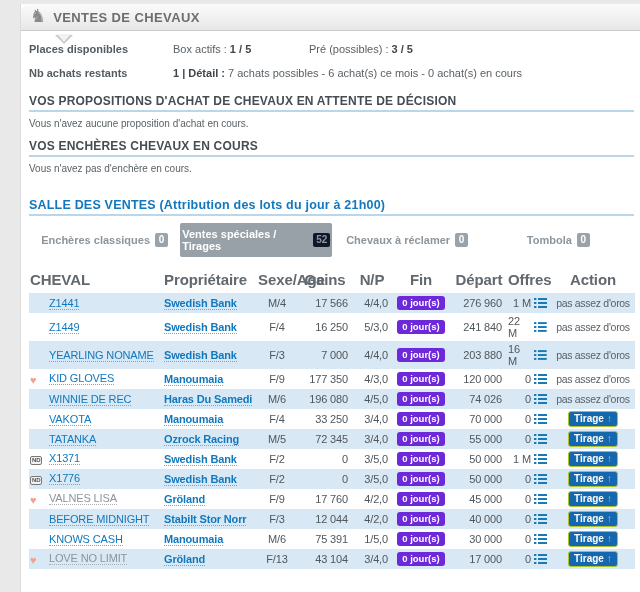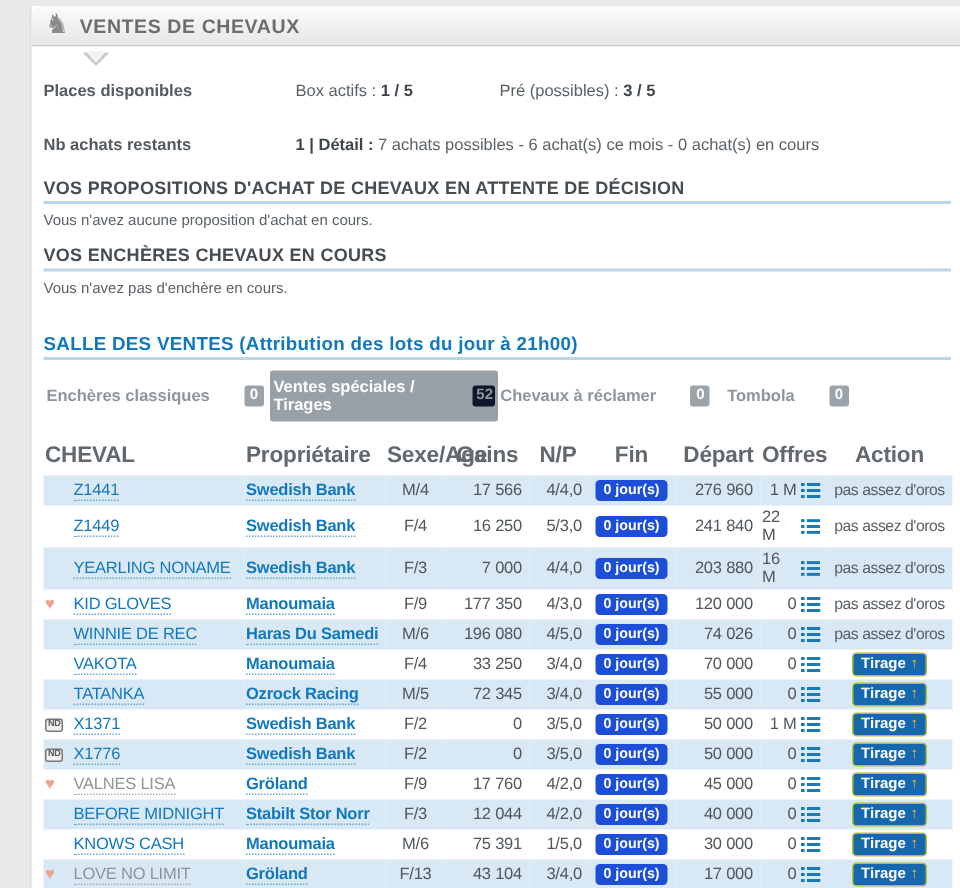--- a/index.html
+++ b/index.html
@@ -22,26 +22,26 @@
                  border-top:8px solid #f2f2f2; }
   .content { padding:0 6px 0 8px; }
   
   .sec-h { font-size:12px; font-weight:bold; color:#454d53; letter-spacing:.2px;
            border-bottom:2px solid #b9d7e8; padding-bottom:2px; }
   .sec-h.blue { color:#1178be; font-size:12.5px; }
   .m1 { margin-top:13px; } .m2 { margin-top:15px; } .m3 { margin-top:10px; } .m4 { margin-top:24px; }
   .empty-text { font-size:10px; color:#5a6166; margin-top:6px; margin-bottom:4px; }
   
   .info-row { display:flex; font-size:11px; color:#5a6166; margin-top:12px; align-items:baseline; }
-  .info-label { width:168px; font-weight:bold; color:#545b60; flex-shrink:0;margin-top:12px; }
+  .info-label { width:144px; font-weight:bold; color:#545b60; flex-shrink:0; }
   .info-box { width:136px; flex-shrink:0; }
   .b { font-weight:bold; color:#3f464b; }
   
   .tabs { display:flex; margin-top:7px; align-items:center; }
-  .tab { flex:1; display:flex; align-items:center; gap:23px;
+  .tab { flex:1; display:flex; justify-content:center; align-items:center; gap:5px;
          font-size:11px; font-weight:bold; color:#8d959c; padding:5px 2px; cursor:pointer; }
   .tab.active { background:#98a1a8; color:#fff; border-radius:2px; }
   .tab-count { background:#9aa3aa; color:#fff; font-size:10px; font-weight:bold;
                padding:0 3px; border-radius:2px; min-width:13px; text-align:center; line-height:14px; }
   .tab.active .tab-count { background:#0f172a; color:#8d959c; }
   
   table { width:100%; border-collapse:collapse; table-layout:fixed; margin-top:8px; }
   th { font-size:15px; font-weight:bold; color:#61686e; padding:6px 1px 5px; letter-spacing:-.1px; }
   td { font-size:11px; color:#50575c; padding:2px 1px; height:20px; letter-spacing:-.15px; }
   tr.alt td { background:#d9e8f5; }
@@ -52,21 +52,21 @@
   .row-icon.heart { color:#f0a28f; font-size:11px; }
   .row-icon.nd { width:19px; }
   .nd-chip { display:inline-block; font-size:6px; font-weight:bold; color:#555; background:#f1f1f1;
              border:1px solid #777; border-radius:2px; padding:0 1px; line-height:7px; vertical-align:middle; }
   a.horse-link { font-weight:normal; color:#1178be; text-decoration:none;
                  border-bottom:1px dotted #6aa8d0; cursor:pointer; }
   a.horse-link.muted { color:#8d9499; border-bottom-color:#aab0b5; }
   a.owner-link { font-weight:bold; color:#1178be; text-decoration:none;
                  border-bottom:1px dotted #6aa8d0; cursor:pointer; }
   td.gains, td.depart { padding-right:5px; } td.np { padding-right:3px; }
-  .fin-badge { display:inline-block; background:#1d4ed8; color:#fff; font-size:9.5px; font-weight:bold;
+  .fin-badge { display:inline-block; background:#6d28d9; color:#fff; font-size:9.5px; font-weight:bold;
                padding:1px 5px 2px; border-radius:3px; letter-spacing:0; }
   .offers-cell { display:flex; justify-content:flex-end; align-items:center; gap:3px; padding-right:3px; }
   .offers-num { font-weight:normal; }
   .tirage-btn { display:inline-flex; align-items:center; gap:3px; background:#1668ae;
                 border:1px solid #aec22e; border-radius:3px; color:#fff; font-size:10px; font-weight:bold;
                 padding:1px 5px 2px; cursor:pointer; font-family:"Liberation Sans", sans-serif; }
   .tirage-arrow { color:#f9b233; font-weight:bold; }
   .action-text { color:#5a6166; font-size:10.5px; letter-spacing:-.3px; }
 </style>
 </head>

